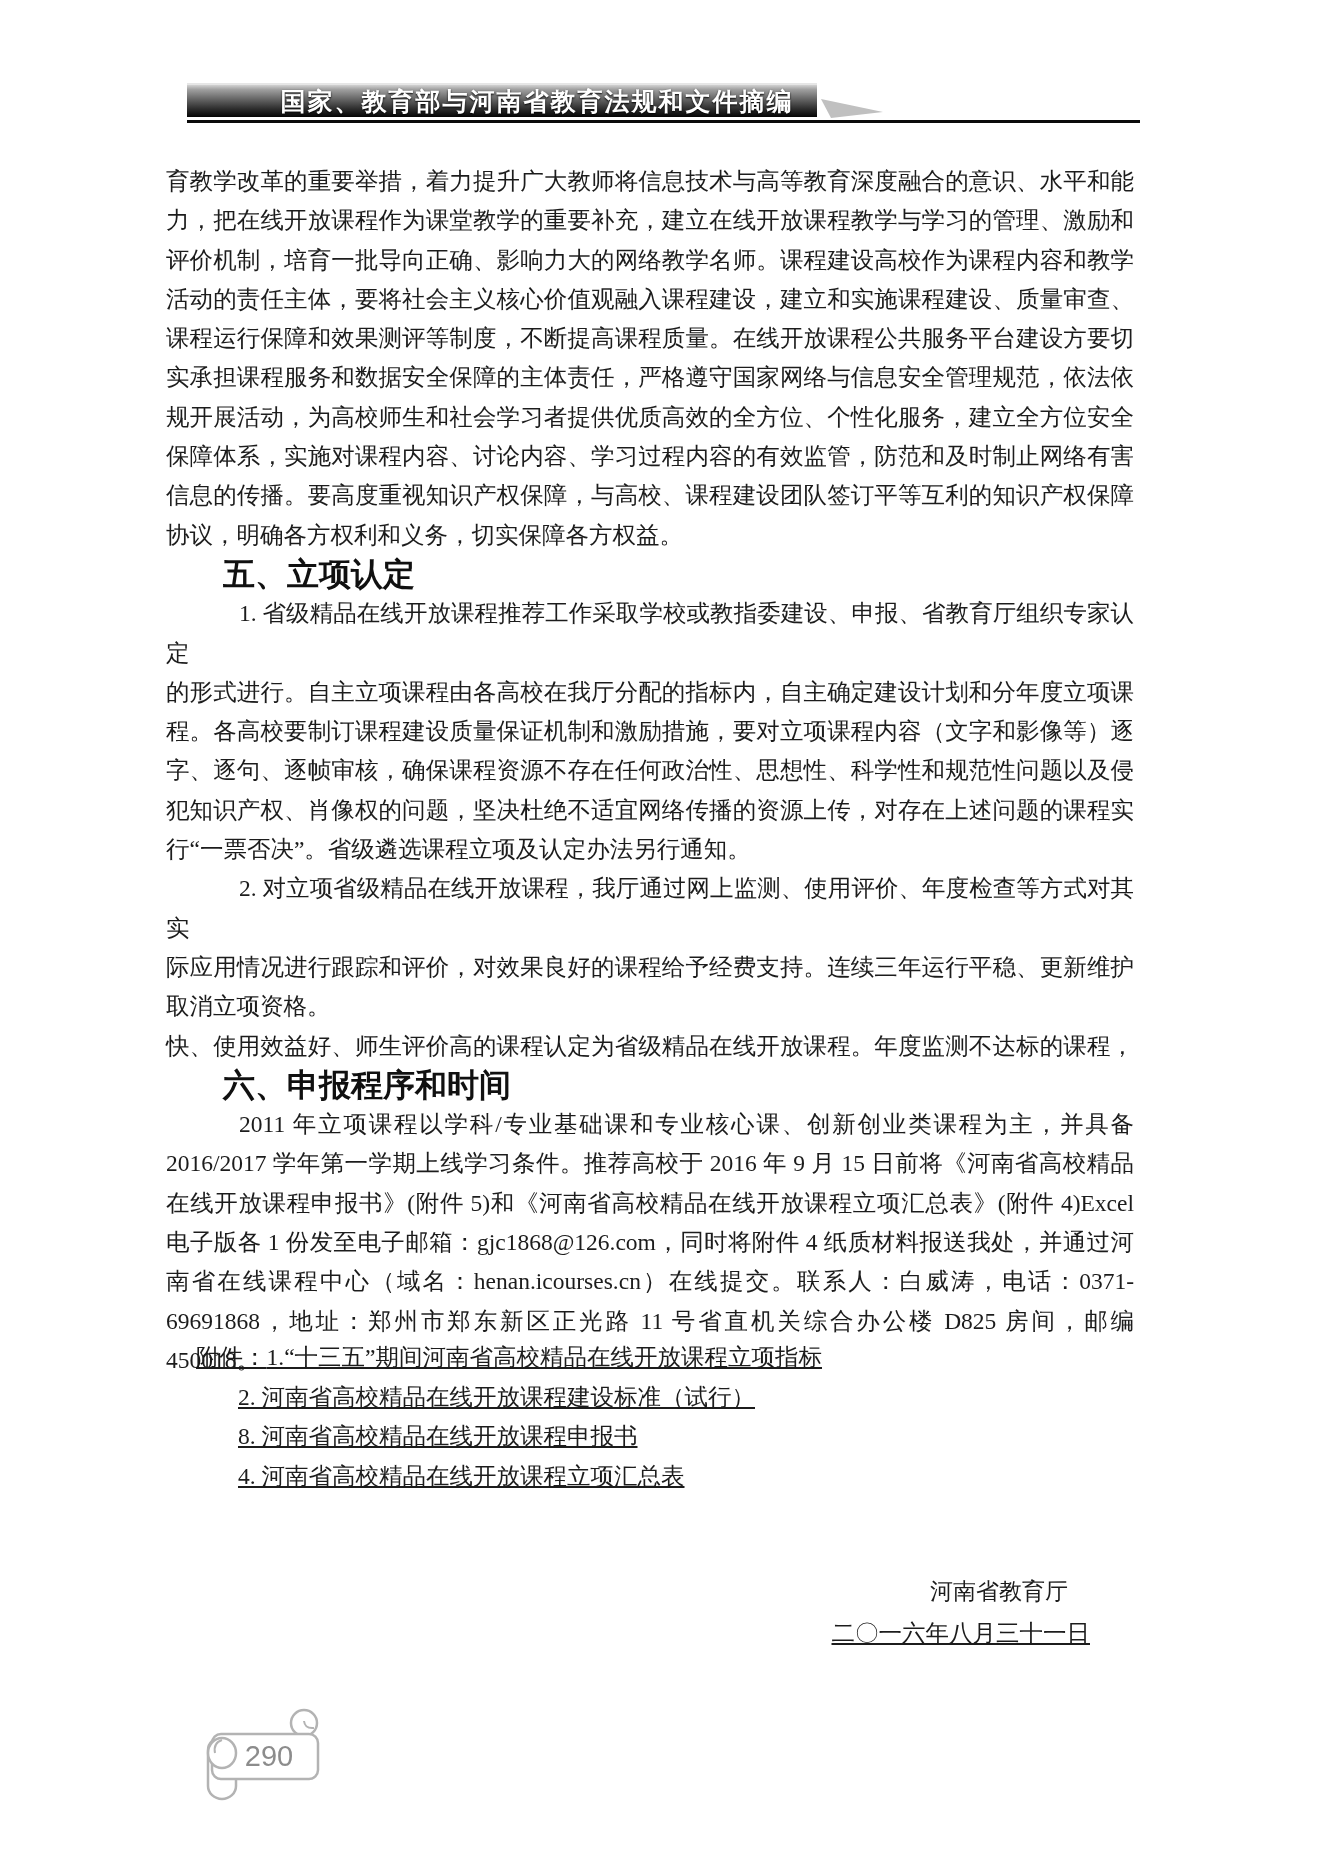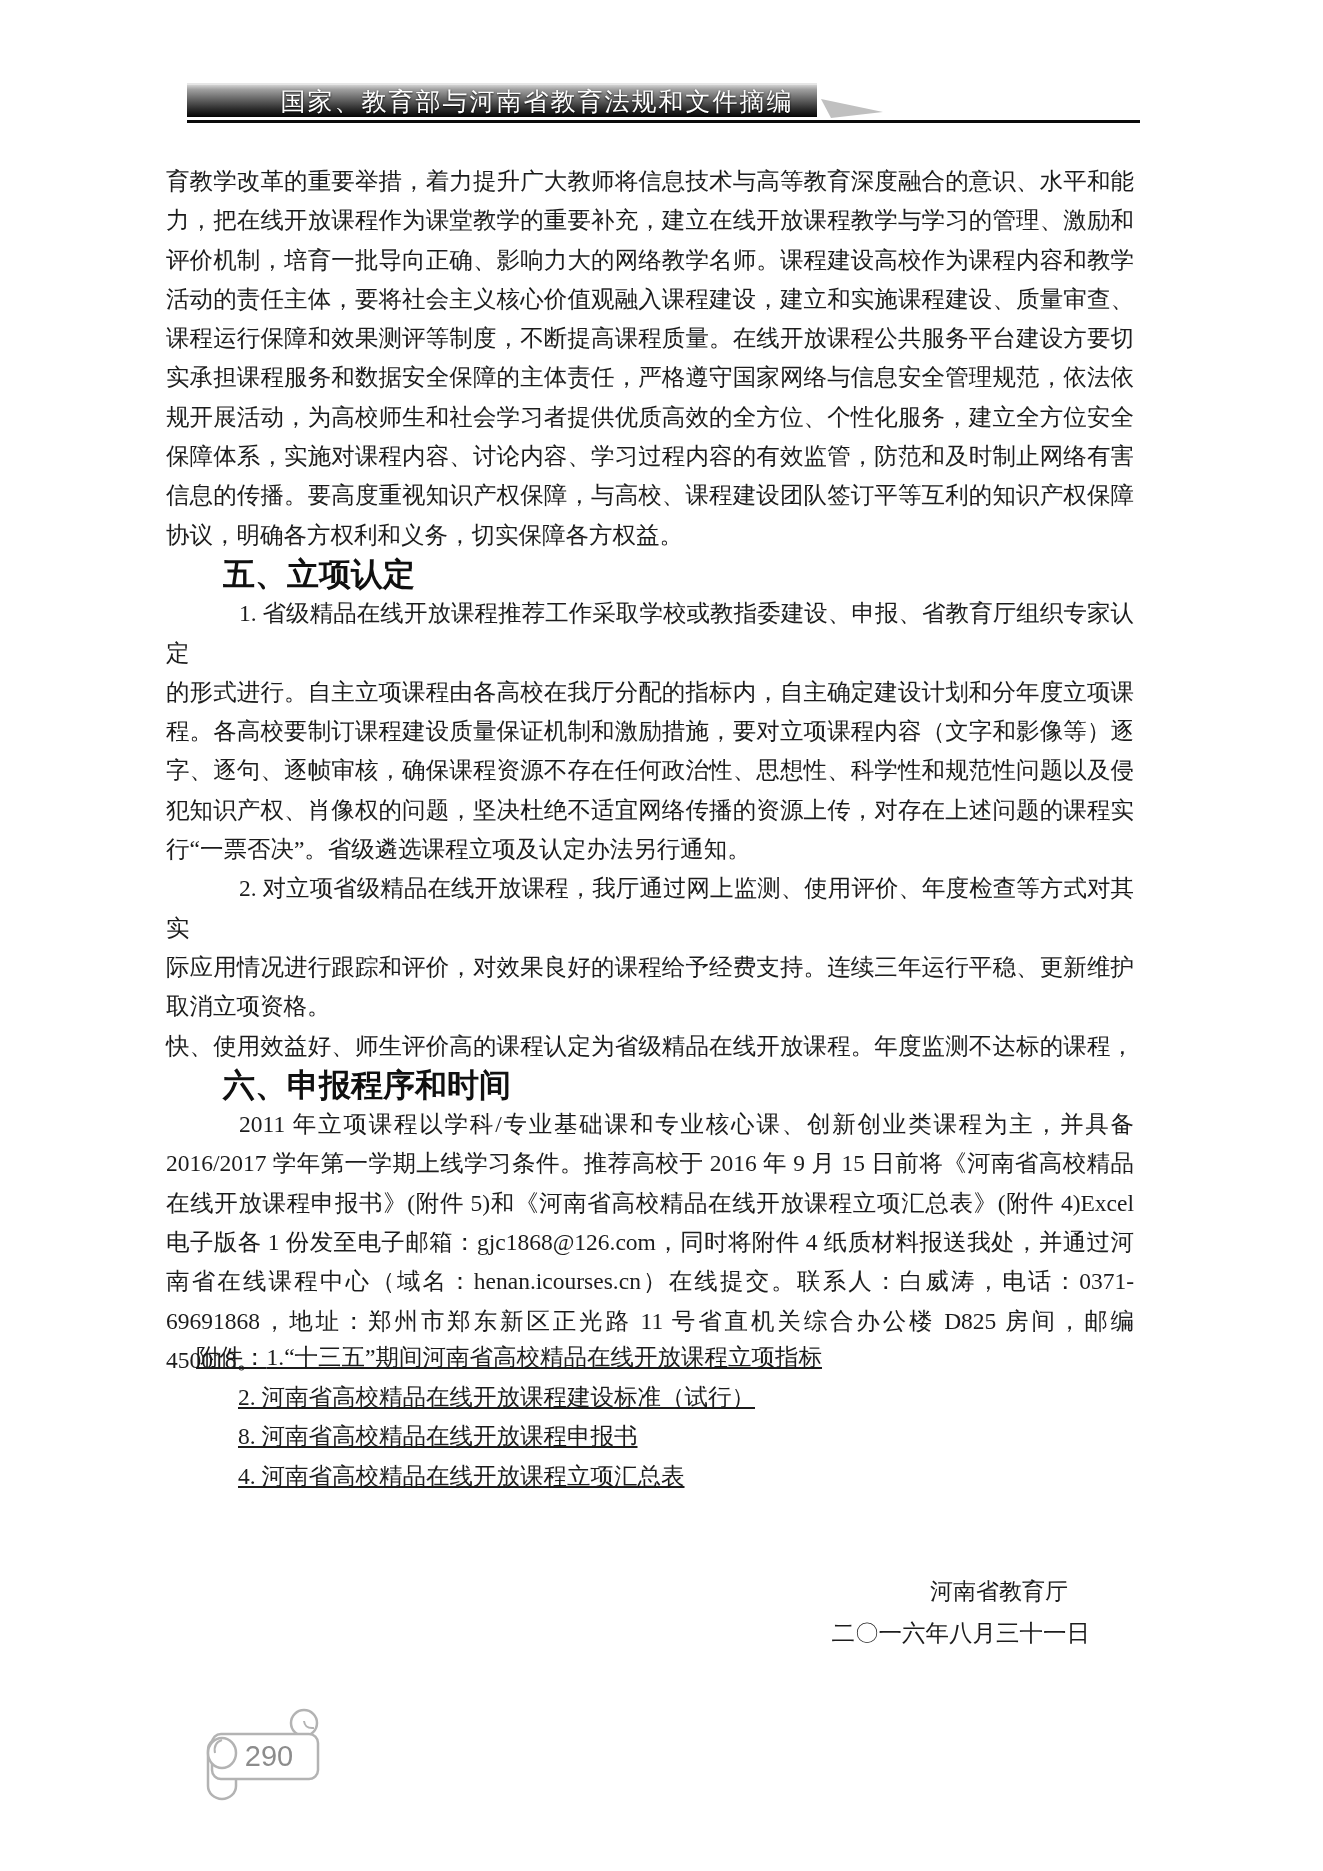--- a/index.html
+++ b/index.html
@@ -12,21 +12,21 @@
 
   
   .banner{
     position:absolute;left:187px;top:83px;width:630px;height:34px;
     background:linear-gradient(180deg,#d2d2d2 0%,#a0a0a0 14%,#6d6d6d 40%,#2e2e2e 74%,#050505 100%);
     border-top:2px solid #e6e6e6;box-sizing:border-box;
     display:flex;align-items:center;justify-content:center;
   }
   .banner-title{
     color:#ffffff;font-family:"Liberation Sans","DejaVu Sans",sans-serif;
-    font-weight:normal;font-size:25px;letter-spacing:2px;white-space:nowrap;
+    font-weight:bold;font-size:25px;letter-spacing:2px;white-space:nowrap;
     padding-left:70px;text-shadow:0 1px 2px #000;
   }
   .header-rule{position:absolute;left:187px;top:120px;width:953px;height:3px;background:#0a0a0a;}
   .header-arrow{position:absolute;left:815px;top:95px;}
 
   
   .bodytext{
     position:absolute;left:166px;top:150px;width:968px;
     font-size:23.5px;line-height:39.3px;color:#1c1c1c;margin-top:12px;
   }
@@ -42,21 +42,21 @@
 
   
   .attachments{
     position:absolute;left:196px;top:1338px;width:900px;
     font-size:23.5px;line-height:39.6px;color:#1c1c1c;text-decoration:underline;
   }
   .attach-item{padding-left:42px;}
 
   
   .footer-signer{position:absolute;right:255px;top:1576px;font-size:23px;color:#1c1c1c;}
-  .footer-date{position:absolute;right:233px;top:1617px;font-size:23.5px;color:#1c1c1c;}
+  .footer-date{position:absolute;right:233px;top:1617px;font-size:23.5px;color:#1c1c1c;text-decoration:underline;}
 
   
   .page-scroll{position:absolute;left:203px;top:1706px;}
 </style>
 </head>
 <body>
 
 <div class="page">
 
   <div class="banner">

